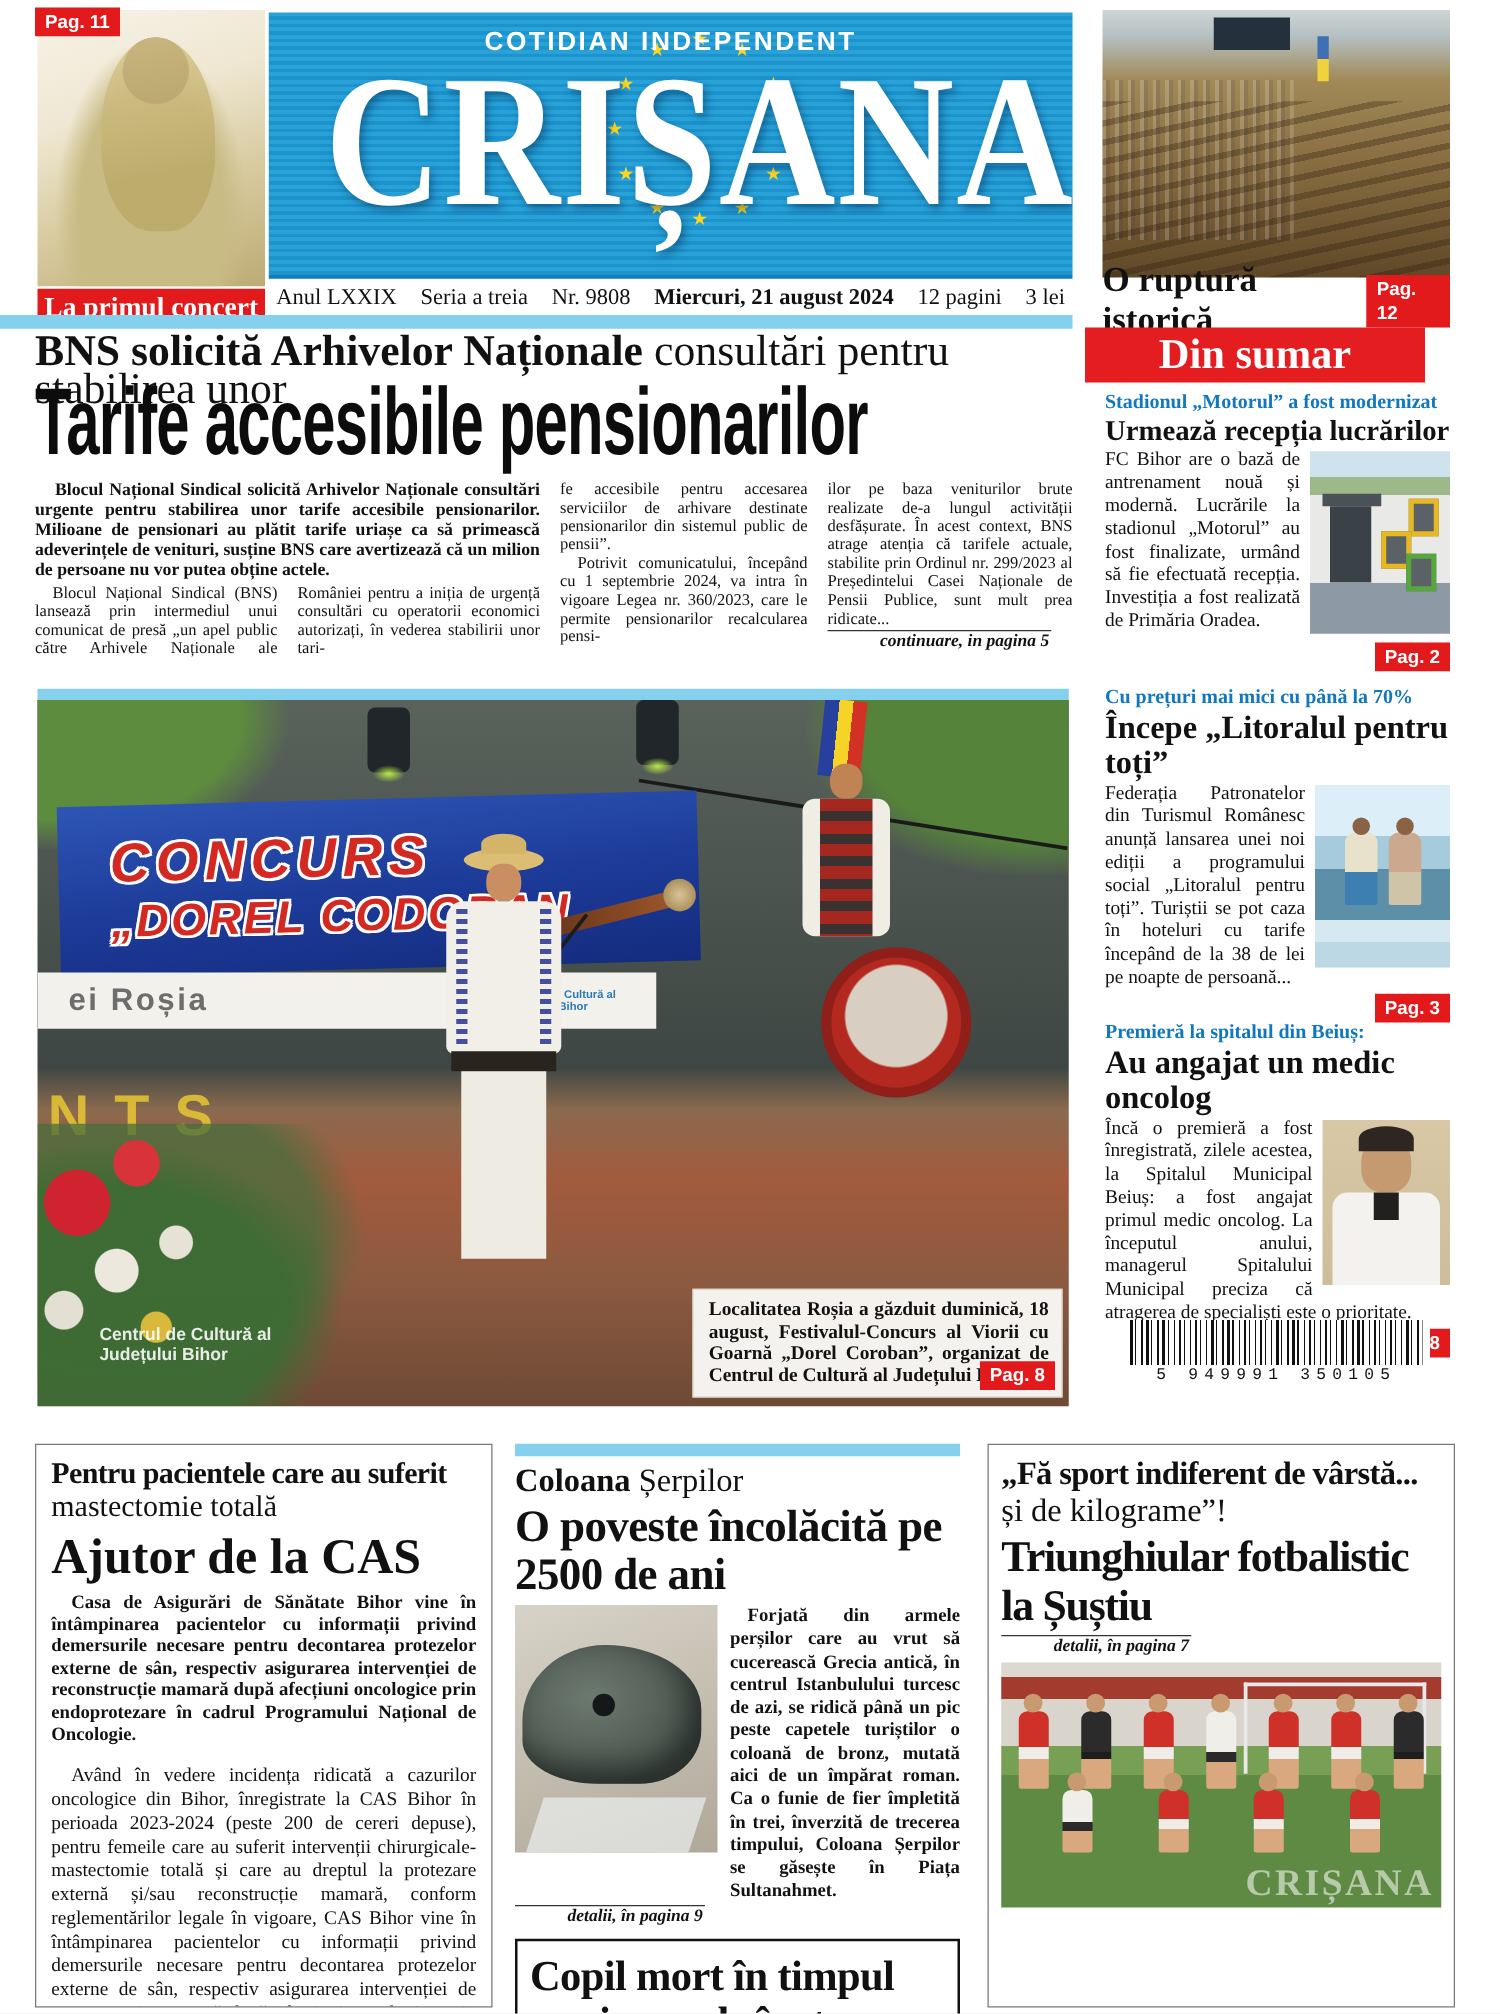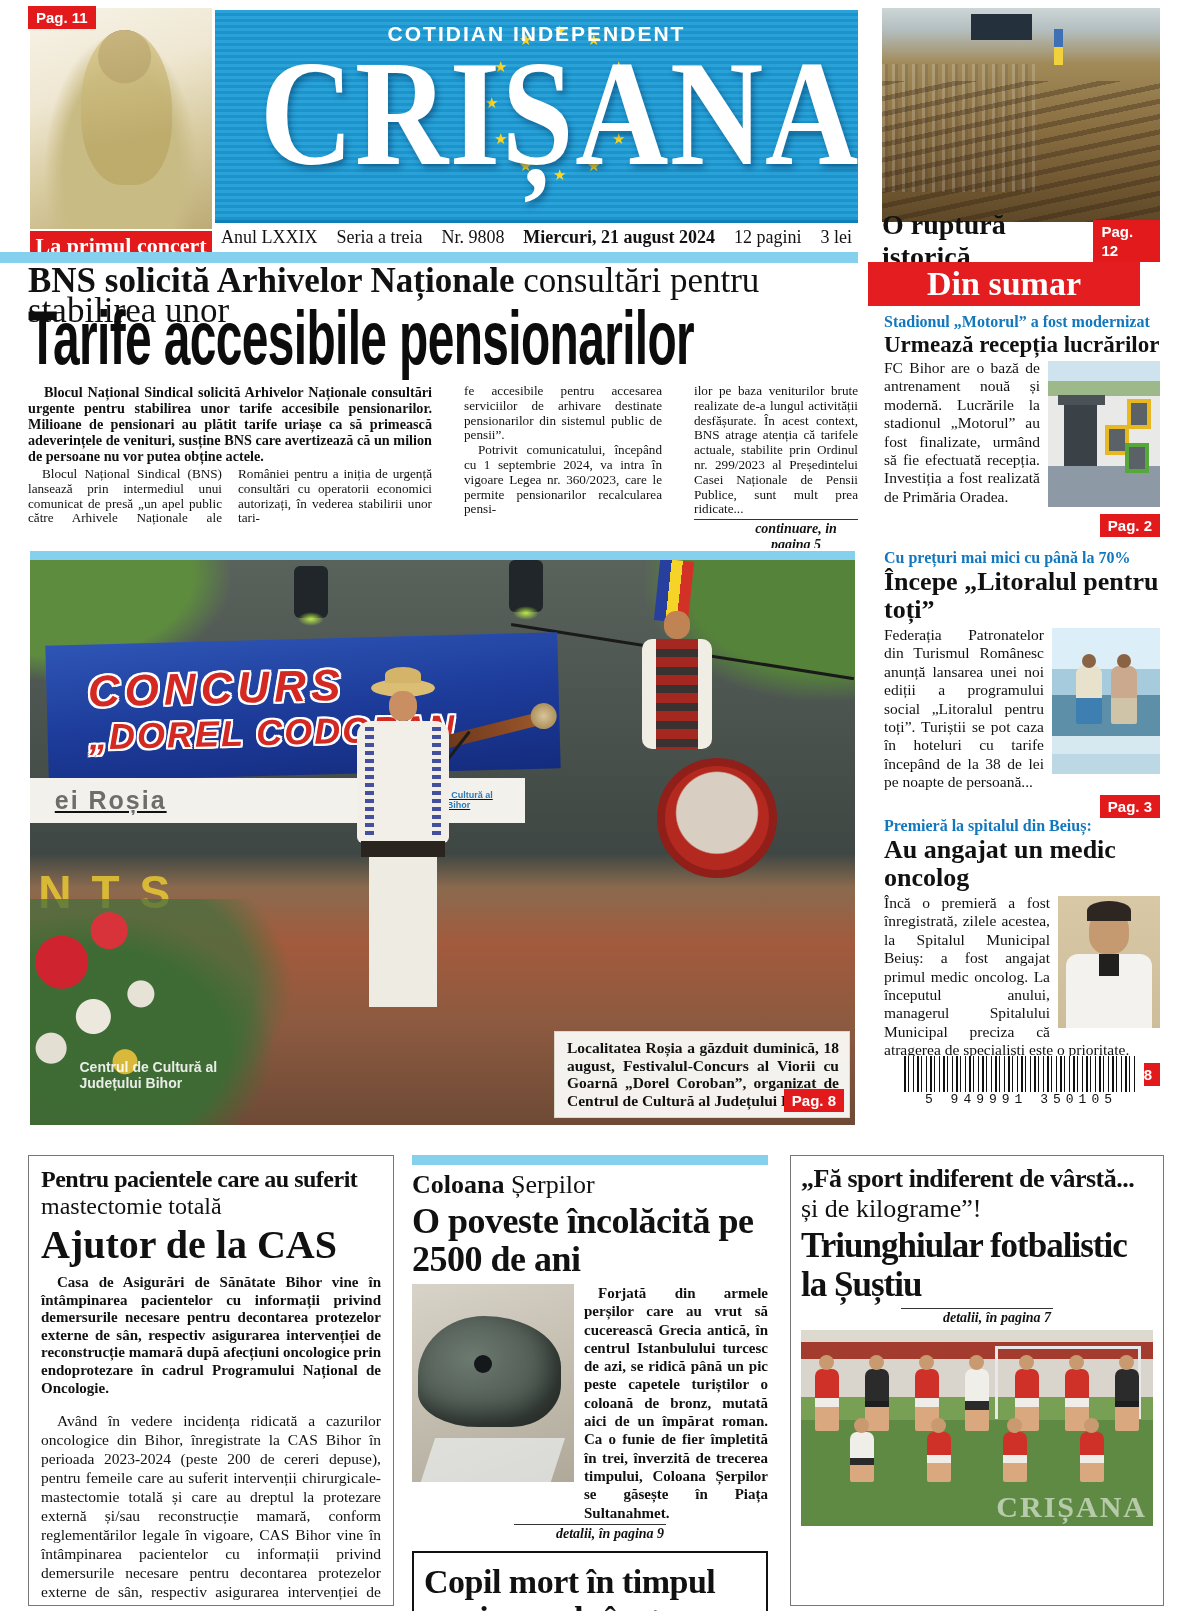--- a/index.html
+++ b/index.html
@@ -3,21 +3,21 @@
 <meta charset="utf-8">
 <style>
   html,body{margin:0;padding:0;background:#e9e9e9;}
   #page{position:relative;width:1200px;height:1611px;margin:0 auto;background:#fff;
         font-family:"Liberation Serif",serif;color:#111;overflow:hidden;}
   .abs{position:absolute;}
   .ph{position:absolute;overflow:hidden;}
   .jtext{text-align:justify;}
   .pbadge{display:inline-block;background:#e31a1c;color:#fff;
           font:bold 15px/19px "Liberation Sans",sans-serif;padding:2px 8px;}
-  .note{text-align:center;margin-top:2px;}
+  .note{text-align:left;margin-top:2px;}
   .note span{display:inline-block;border-top:1px solid #333;padding:1px 2px 0 42px;
              font:bold italic 14px "Liberation Serif",serif;}
   .kickblue{color:#1177be;font-weight:bold;}
 
   
   #badge-tl{left:28px;top:6px;z-index:5;}
   .ph-woman{left:30px;top:8px;width:182px;height:221px;
     background:
       radial-gradient(circle at 52% 22%,#6b4a33 0 26px,rgba(0,0,0,0) 27px),
       radial-gradient(circle at 52% 26%,#caa27c 0 18px,rgba(0,0,0,0) 19px),
@@ -65,21 +65,21 @@
   #rupture h2{margin:0;font-size:28px;line-height:32px;}
   #din-sumar{left:868px;top:262px;width:272px;height:44px;background:#e41d20;color:#fff;
       font-weight:bold;font-size:34px;line-height:44px;text-align:center;}
 
   
   #lead-kicker{left:28px;top:266px;width:830px;font-size:35px;line-height:30px;}
   #lead-kicker .b{font-weight:bold;}
   #lead-headline{left:28px;top:298px;width:830px;height:82px;overflow:visible;}
   #lead-headline span{display:inline-block;white-space:nowrap;transform:scaleX(.63);
       transform-origin:0 50%;font:bold 76px/80px "Liberation Sans",sans-serif;letter-spacing:-1px;color:#0c0c0c;}
-  #lead-body{left:28px;top:384px;width:830px;height:164px;display:flex;gap:32px;overflow:hidden;}
+  #lead-body{left:28px;top:384px;width:830px;height:164px;display:flex;gap:16px;overflow:hidden;}
   #lead-body p{margin:0;}
   .lcol2{width:404px;}
   .lcol2 .intro{font-weight:bold;font-size:14.2px;line-height:16px;text-indent:16px;text-align:justify;}
   .lcol2 .twocol{margin-top:3px;columns:2;column-gap:16px;font-size:13.2px;line-height:14.8px;text-align:justify;text-indent:14px;}
   .lcol{width:198px;font-size:13.2px;line-height:14.8px;}
   .lcol p+p{text-indent:14px;}
   .lcol:last-child{flex:1;}
 
   
   #cyan-photo{left:30px;top:551px;width:825px;height:9px;background:#84d0ed;}
@@ -95,21 +95,21 @@
   .fx-flag{position:absolute;left:76%;top:0;width:34px;height:62px;transform:rotate(6deg);
       background:linear-gradient(90deg,#27409e 0 34%,#f5d327 34% 67%,#d23125 67% 100%);}
   .fx-banner{position:absolute;left:2%;top:14%;width:62%;height:24%;transform:rotate(-1.5deg);
       background:linear-gradient(175deg,#2e55b5 0%,#1c3a98 55%,#142c7e 100%);
       display:flex;flex-direction:column;justify-content:center;padding-left:5%;box-sizing:border-box;}
   .fx-banner div{font-family:"Liberation Sans",sans-serif;font-weight:bold;font-style:italic;color:#d42822;
       text-shadow:-2px 0 0 #fff,2px 0 0 #fff,0 -2px 0 #fff,0 2px 0 #fff,-2px -2px 0 #fff,2px 2px 0 #fff,-2px 2px 0 #fff,2px -2px 0 #fff;}
   .fx-banner .l1{font-size:44px;letter-spacing:5px;}
   .fx-banner .l2{font-size:36px;letter-spacing:2px;}
   .fx-strip{position:absolute;left:0;top:38.5%;width:60%;height:8%;background:#f3f1ec;
-      display:flex;align-items:center;justify-content:space-between;padding:0 3%;box-sizing:border-box;text-decoration:underline;}
+      display:flex;align-items:center;justify-content:space-between;padding:0 3%;box-sizing:border-box;}
   .fx-strip .lft{font:bold 25px "Liberation Sans",sans-serif;color:#6d6d6d;letter-spacing:2px;}
   .fx-strip .logo{font:bold 9px/10px "Liberation Sans",sans-serif;color:#2a7ab8;width:96px;text-align:left;}
   .fx-sign{position:absolute;left:1%;top:54%;font:bold 46px "Liberation Sans",sans-serif;
       color:rgba(232,200,50,.85);letter-spacing:20px;}
   .fx-man{position:absolute;left:37%;top:21%;width:150px;height:76%;}
   .fx-man .hat{position:absolute;left:36px;top:0;width:64px;height:18px;background:#dcbd74;border-radius:50%;}
   .fx-man .hat::before{content:"";position:absolute;left:14px;top:-12px;width:36px;height:16px;background:#d4b469;border-radius:50% 50% 0 0;}
   .fx-man .face{position:absolute;left:54px;top:12px;width:28px;height:30px;background:#c98f62;border-radius:45%;}
   .fx-man .shirt{position:absolute;left:22px;top:42px;width:92px;height:122px;background:#f2efe8;border-radius:14px 14px 6px 6px;}
   .fx-man .shirt::before,.fx-man .shirt::after{content:"";position:absolute;top:6px;bottom:6px;width:9px;

